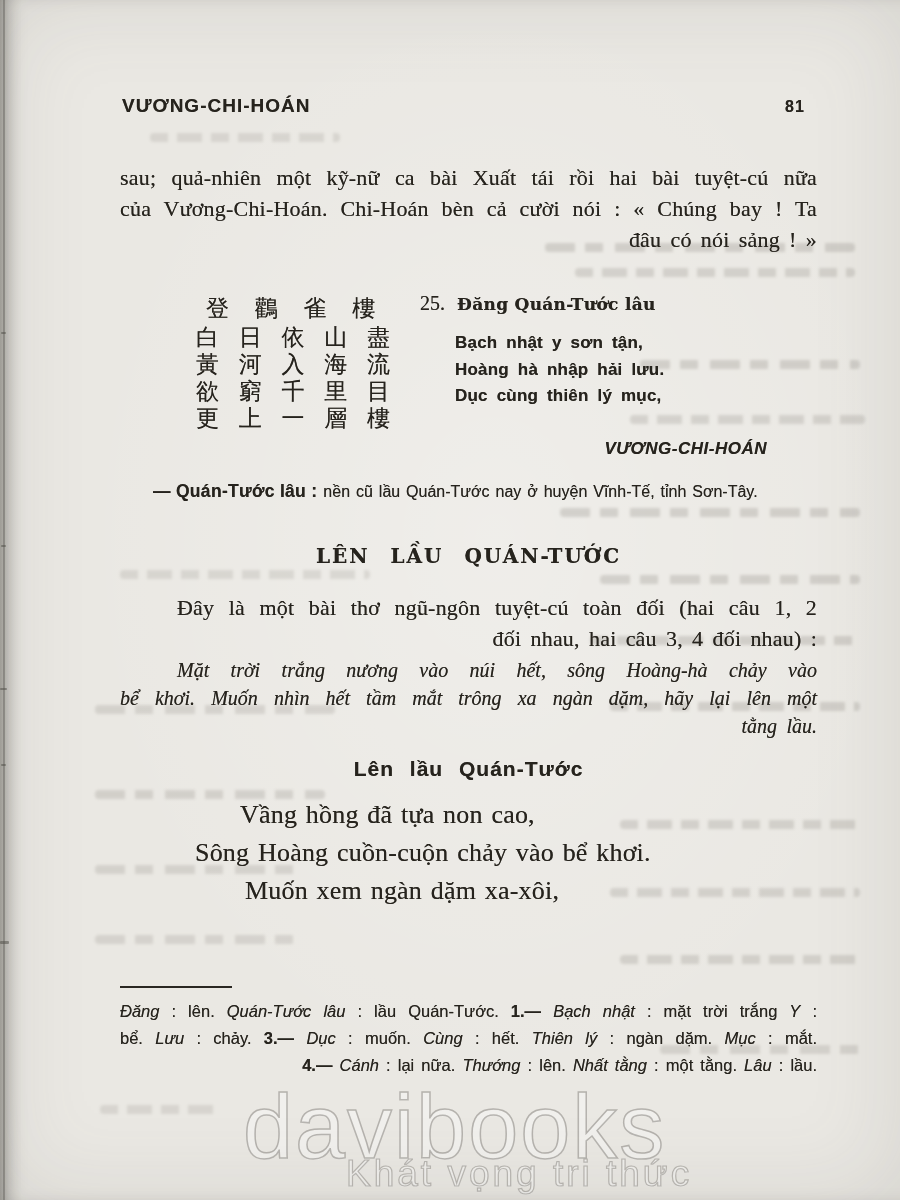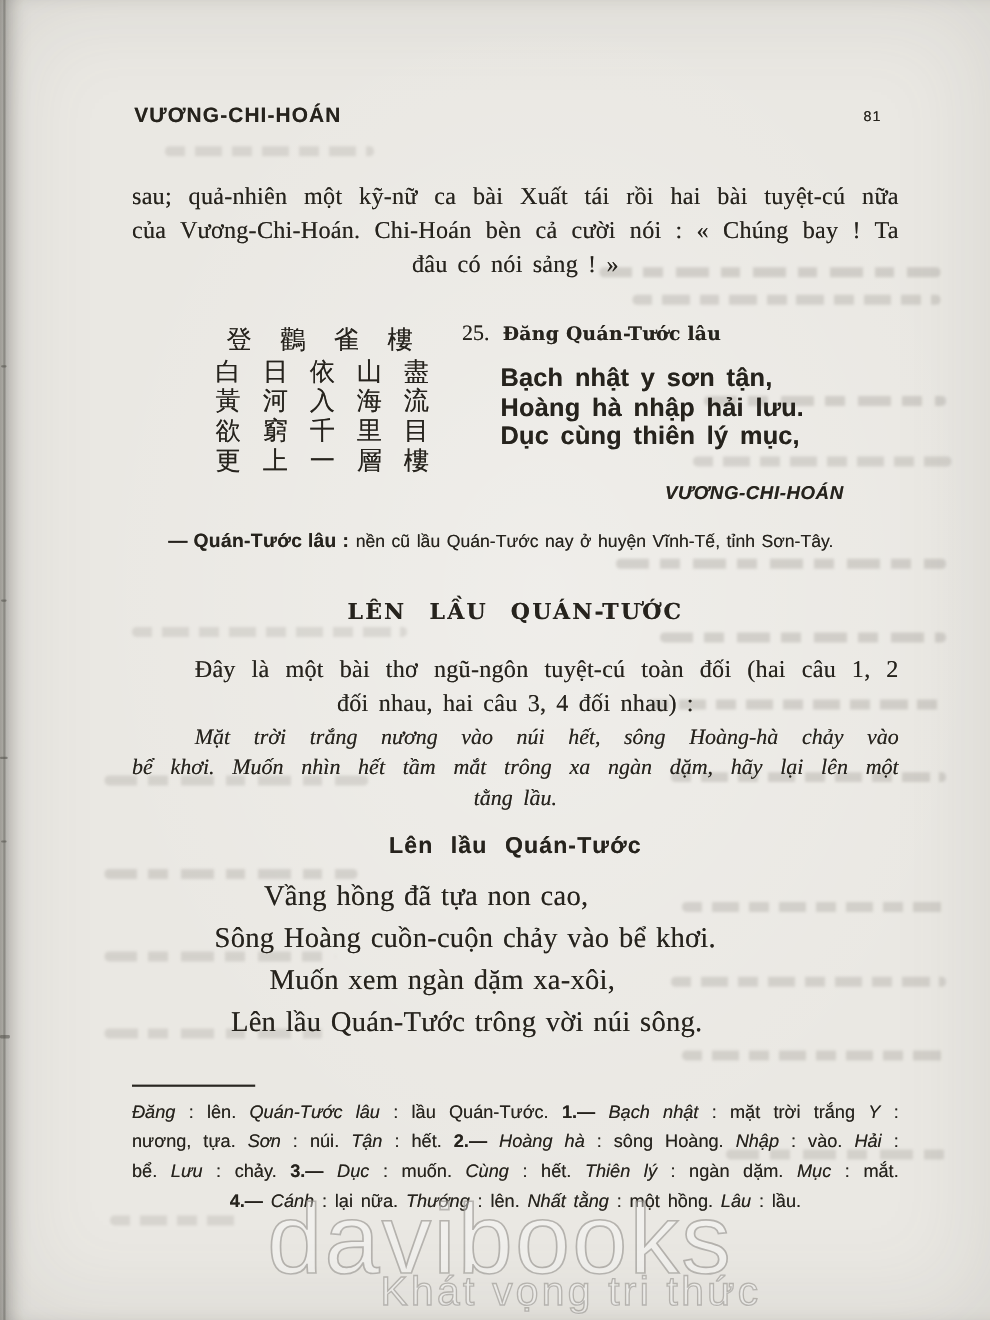--- a/index.html
+++ b/index.html
@@ -11,33 +11,33 @@
       #e9e7e2;
     font-family:"Liberation Serif", serif;color:#26231d;
   }
   .page::after{content:"";position:absolute;inset:0;pointer-events:none;
     box-shadow:inset 16px 0 20px -12px rgba(70,67,62,.5), inset 0 0 90px rgba(95,92,86,.14);}
   .abs{position:absolute;}
   .ink{color:#26231d;text-shadow:0 0 .5px rgba(38,35,29,.65);}
   .serif{font-family:"Liberation Serif", serif;}
 
   .header-title{font-family:"Liberation Sans",sans-serif;font-weight:bold;font-size:19px;letter-spacing:1px;}
-  .page-num{font-family:"Liberation Sans",sans-serif;font-weight:normal;font-size:13px;letter-spacing:1px;}
+  .page-num{font-family:"Liberation Sans",sans-serif;font-weight:bold;font-size:16px;letter-spacing:1px;}
 
   .bodytext{font-size:22px;line-height:31px;letter-spacing:.2px;word-spacing:3.5px;}
   .jline{text-align:justify;text-align-last:justify;}
-  .lastline{text-align:center;}
+  .lastline{text-align:right;}
 
   .cjk{font-family:"Liberation Serif","DejaVu Serif",serif;}
   .cjk-title{font-size:23px;letter-spacing:10px;}
   .cjk-line{font-size:23px;line-height:27px;letter-spacing:7px;font-family:Liberation Serif, serif;}
 
   .viet-num{font-size:20px;}
   .viet-title{font-family:"DejaVu Serif",serif;font-weight:bold;font-size:17px;letter-spacing:.3px;}
-  .translit{font-family:"Liberation Sans",sans-serif;font-weight:bold;font-size:23px;line-height:26.5px;letter-spacing:.2px;word-spacing:4px;}
+  .translit{font-family:"Liberation Sans",sans-serif;font-weight:bold;font-size:17px;line-height:26.5px;letter-spacing:.2px;word-spacing:4px;}
   .byline{font-family:"Liberation Sans",sans-serif;font-style:italic;font-weight:bold;font-size:17px;letter-spacing:.5px;text-align:right;}
 
   .note-lead{font-family:"Liberation Sans",sans-serif;font-weight:bold;font-size:17.5px;letter-spacing:.3px;}
   .note-rest{font-family:"Liberation Sans",sans-serif;font-size:16px;word-spacing:1.5px;}
 
   .h1{font-family:"DejaVu Serif",serif;font-weight:bold;font-size:20px;letter-spacing:2px;word-spacing:12px;text-align:center;}
   .h2{font-family:"Liberation Sans",sans-serif;font-weight:bold;font-size:21px;letter-spacing:1px;word-spacing:9px;text-align:center;}
 
   .prose-it{font-style:italic;font-size:20px;line-height:28px;word-spacing:4.5px;}
   .indent{text-indent:57px;}
@@ -135,26 +135,24 @@
     <div class="jline indent">Mặt trời trắng nương vào núi hết, sông Hoàng-hà chảy vào</div>
     <div class="jline">bể khơi. Muốn nhìn hết tầm mắt trông xa ngàn dặm, hãy lại lên một</div>
     <div class="lastline">tằng lầu.</div>
   </div>
 
   <div class="abs h2 ink" style="left:120px;top:757px;width:697px;">Lên lầu Quán-Tước</div>
 
   <div class="abs verse ink" style="left:240px;top:800px;">Vầng hồng đã tựa non cao,</div>
   <div class="abs verse ink" style="left:195px;top:838px;">Sông Hoàng cuồn-cuộn chảy vào bể khơi.</div>
   <div class="abs verse ink" style="left:225px;top:876px;margin-left:20px;">Muốn xem ngàn dặm xa-xôi,</div>
-  <div class="abs verse ink" style="left:210px;top:914px;">Lên lầu Quán-Tước trông vời núi sông.</div>
 
   <div class="abs fnrule" style="left:120px;top:986px;width:112px;"></div>
   <div class="abs footnote ink" style="left:120px;top:998px;width:697px;">
     <div class="jline"><span class="run-i">Đăng</span><span> : lên. </span><span class="run-i">Quán-Tước lâu</span><span> : lầu Quán-Tước. </span><span class="run-b">1.— </span><span class="run-i">Bạch nhật</span><span> : mặt trời trắng </span><span class="run-i">Y</span><span> :</span></div>
-    <div class="jline"><span>nương, tựa. </span><span class="run-i">Sơn</span><span> : núi. </span><span class="run-i">Tận</span><span> : hết. </span><span class="run-b">2.— </span><span class="run-i">Hoàng hà</span><span> : sông Hoàng. </span><span class="run-i">Nhập</span><span> : vào. </span><span class="run-i">Hải</span><span> :</span></div>
     <div class="jline"><span>bể. </span><span class="run-i">Lưu</span><span> : chảy. </span><span class="run-b">3.— </span><span class="run-i">Dục</span><span> : muốn. </span><span class="run-i">Cùng</span><span> : hết. </span><span class="run-i">Thiên lý</span><span> : ngàn dặm. </span><span class="run-i">Mục</span><span> : mắt.</span></div>
-    <div class="lastline"><span class="run-b">4.— </span><span class="run-i">Cánh</span><span> : lại nữa. </span><span class="run-i">Thướng</span><span> : lên. </span><span class="run-i">Nhất tằng</span><span> : một hồng. </span><span class="run-i">Lâu</span><span> : lầu.</span></div>
+    <div class="lastline"><span class="run-b">4.— </span><span class="run-i">Cánh</span><span> : lại nữa. </span><span class="run-i">Thướng</span><span> : lên. </span><span class="run-i">Nhất tằng</span><span> : một tằng. </span><span class="run-i">Lâu</span><span> : lầu.</span></div>
   </div>
 
   <div class="abs wm wm-brand" style="left:243px;top:1082px;">davibooks</div>
   <div class="abs wm wm-slogan" style="left:346px;top:1155px;">Khát vọng tri thức</div>
 
 </div>
 
 </body></html>

